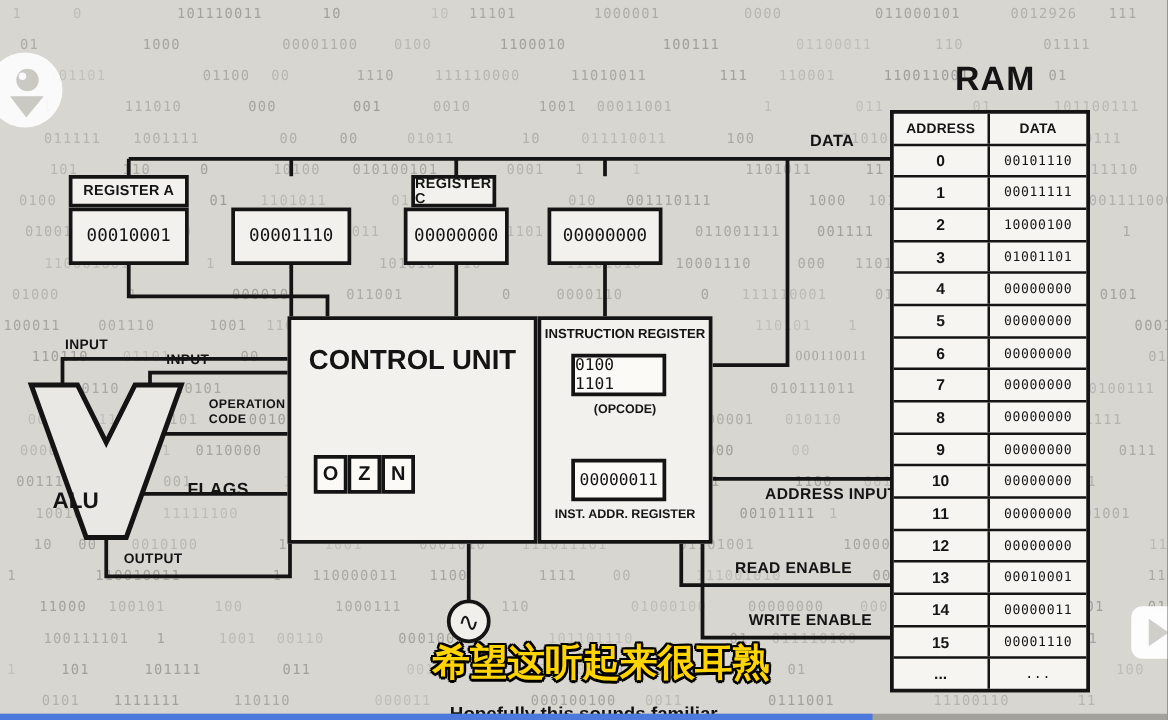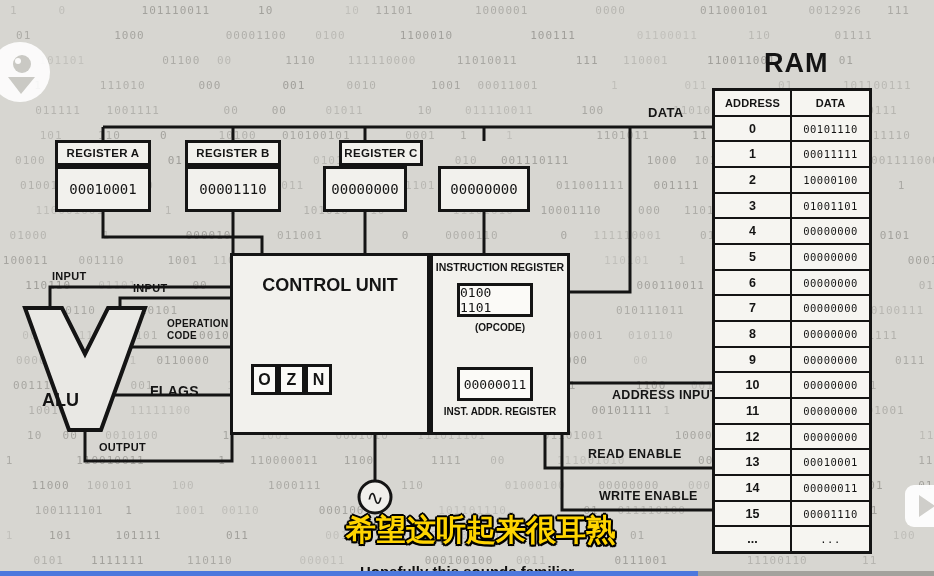--- a/index.html
+++ b/index.html
@@ -7,21 +7,21 @@
   .stage{position:relative;width:934px;height:576px;background:#d7d6d1;overflow:hidden;
          font-family:"Liberation Sans",sans-serif;color:#141414}
   #binary-layer{position:absolute;inset:0;z-index:0}
   #binary-layer span{position:absolute;font-family:"DejaVu Sans Mono",monospace;font-size:11px;
          color:#888782;letter-spacing:1px;user-select:none}
   .wires{position:absolute;inset:0;z-index:1}
   .box{position:absolute;border:3px solid #141414;background:#f2f1ed;z-index:2}
   .reg-head{display:flex;align-items:center;justify-content:center;font-weight:bold;font-size:11.5px;letter-spacing:.3px}
   .reg-val{display:flex;align-items:center;justify-content:center;font-family:"DejaVu Sans Mono",monospace;font-size:14px}
   .lbl{position:absolute;font-weight:bold;z-index:2;letter-spacing:.3px;white-space:nowrap}
-  .cu-title{position:absolute;left:12px;top:20px;width:170px;text-align:center;font-size:18px;
+  .cu-title{position:absolute;left:12px;top:20px;width:170px;text-align:center;font-size:22px;
             font-weight:bold;line-height:1.05}
   .flagbox{position:absolute;width:27px;height:31px;border:3px solid #141414;background:#fbfaf7;
            display:flex;align-items:center;justify-content:center;font-weight:bold;font-size:16px}
   .ir-title{position:absolute;top:5px;left:0;width:100%;text-align:center;font-weight:bold;font-size:10.5px}
   .ir-val{position:absolute;left:24px;width:76px;height:34px;border:3px solid #141414;background:#fbfaf7;
           display:flex;align-items:center;justify-content:center;font-family:"DejaVu Sans Mono",monospace;font-size:13px}
   .ir-sub{position:absolute;left:0;width:100%;text-align:center;font-weight:bold;font-size:10px}
   .alu-text{position:absolute;left:42px;top:390px;font-size:18px;font-weight:bold;z-index:2}
   .ram-title{position:absolute;left:764px;top:48px;font-size:27px;font-weight:bold;letter-spacing:1px;z-index:2}
   .ram{position:absolute;left:712px;top:88px;width:160px;height:466px;border:3px solid #141414;
@@ -174,21 +174,21 @@
       <span style="left: 716.499px; top: 254px; opacity: 0.41;">0000001</span>
       <span style="left: 798.999px; top: 254px; opacity: 0.69;">111000101</span>
       <span style="left: 907.7px; top: 254px; opacity: 0.65;">00010</span>
       <span style="left: 25.3129px; top: 279px; opacity: 0.7;">110110</span>
       <span style="left: 98.2634px; top: 279px; opacity: 0.28;">01101</span>
       <span style="left: 192.479px; top: 279px; opacity: 0.6;">00</span>
       <span style="left: 284.423px; top: 279px; opacity: 0.31;">111</span>
       <span style="left: 357.994px; top: 279px; opacity: 0.41;">111000000</span>
       <span style="left: 480.854px; top: 279px; opacity: 0.4;">11</span>
       <span style="left: 544.563px; top: 279px; opacity: 0.48;">000</span>
-      <span style="left: 636.392px; top: 279px; opacity: 0.64;">000110011</span>
+      <span style="left: 636.392px; top: 279px; opacity: 0.64; font-family: Liberation Serif, serif;">000110011</span>
       <span style="left: 751.944px; top: 279px; opacity: 0.35;">111110</span>
       <span style="left: 822.743px; top: 279px; opacity: 0.54;">01</span>
       <span style="left: 918.628px; top: 279px; opacity: 0.45;">01110</span>
       <span style="left: 27.1781px; top: 304px; opacity: 0.56;">010110110</span>
       <span style="left: 117.032px; top: 304px; opacity: 0.59;">00110101</span>
       <span style="left: 257.545px; top: 304px; opacity: 0.44;">101</span>
       <span style="left: 348.742px; top: 304px; opacity: 0.34;">000</span>
       <span style="left: 410.481px; top: 304px; opacity: 0.66;">100100</span>
       <span style="left: 529.603px; top: 304px; opacity: 0.35;">1100</span>
       <span style="left: 616.082px; top: 304px; opacity: 0.53;">010111011</span>
@@ -338,24 +338,23 @@
   <svg class="pbs-logo" width="64" height="64" viewBox="0 0 64 64">
     <circle cx="32" cy="32" r="30" fill="#ffffff"></circle>
     <circle cx="34" cy="24" r="9" fill="#c9c8c3"></circle>
     <circle cx="30" cy="21" r="3" fill="#ffffff"></circle>
     <polygon points="20,37 47,37 33,54" fill="#c9c8c3"></polygon>
   </svg>
 
   <div class="box reg-head" style="left:55px;top:140px;width:96px;height:26px">REGISTER A</div>
   <div class="box reg-val" style="left:55px;top:166px;width:96px;height:46px">00010001</div>
 
-  <div class="box reg-head" style="left:185px;top:140px;width:96px;height:26px">REGISTER B</div>
   <div class="box reg-val" style="left:185px;top:166px;width:96px;height:46px">00001110</div>
 
-  <div class="box reg-head" style="left:339px;top:140px;width:84px;height:26px">REGISTER C</div>
+  <div class="box reg-head" style="left:329px;top:140px;width:68px;height:26px">REGISTER C</div>
   <div class="box reg-val" style="left:323px;top:166px;width:84px;height:46px">00000000</div>
 
   <div class="box reg-val" style="left:438px;top:166px;width:92px;height:46px">00000000</div>
 
   <div class="box" style="left:230px;top:253px;width:200px;height:182px">
     <div class="cu-title">CONTROL UNIT</div>
     <div class="flagbox" style="left:18px;top:108px">O</div>
     <div class="flagbox" style="left:45px;top:108px">Z</div>
     <div class="flagbox" style="left:72px;top:108px">N</div>
   </div>

